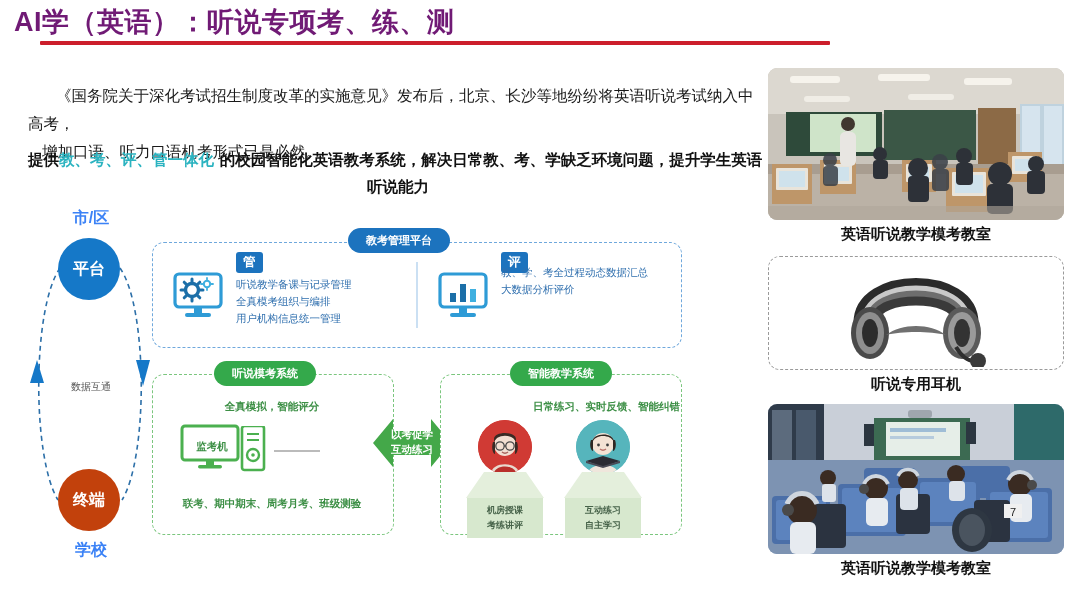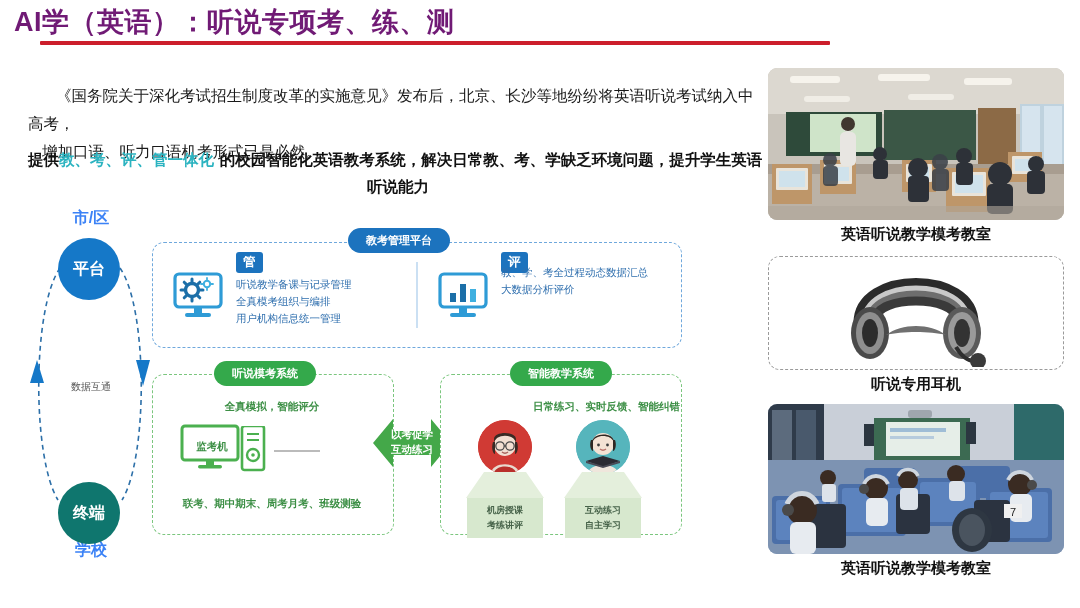--- a/index.html
+++ b/index.html
@@ -72,21 +72,21 @@
   }
   .cyc-label.top { top: 0px; }
   .cyc-label.bot { top: 332px; }
   .node {
     position: absolute; left: 30px; width: 62px; height: 62px;
     border-radius: 50%;
     color: #fff; font-size: 16px; font-weight: bold;
     display: flex; align-items: center; justify-content: center;
   }
   .node.platform { top: 30px; background: #1578C8; }
-  .node.terminal { top: 274px; background: #0f766e; }
+  .node.terminal { top: 261px; background: #c2410c; }
   .cyc-mid {
     position: absolute; top: 172px; width: 100%; text-align: center;
     font-size: 10px; color: #555;
   }
   .cyc-svg { position: absolute; left: 0; top: 0; }
 
   
   .diagram { position: absolute; left: 152px; top: 228px; width: 536px; height: 305px; }
 
   .pill {

